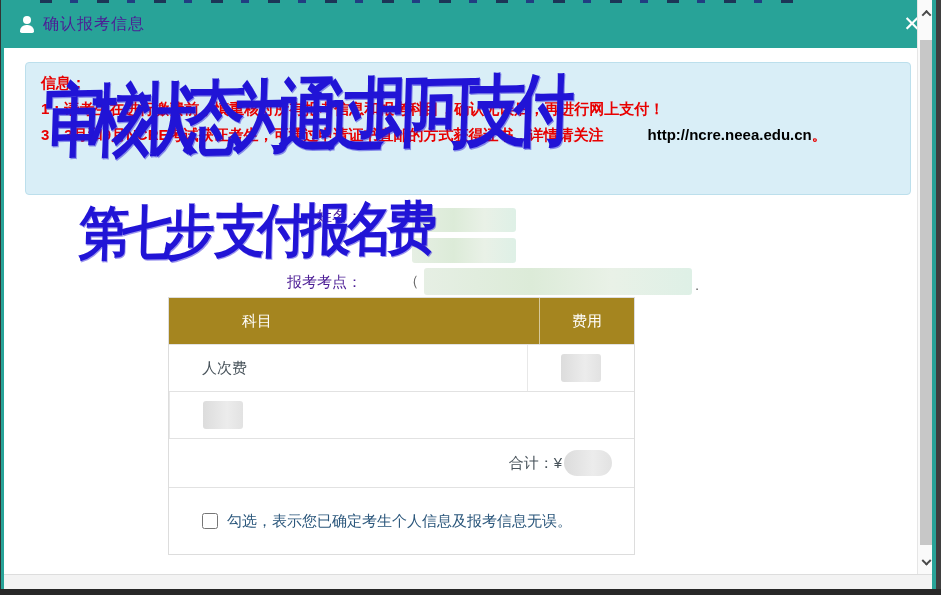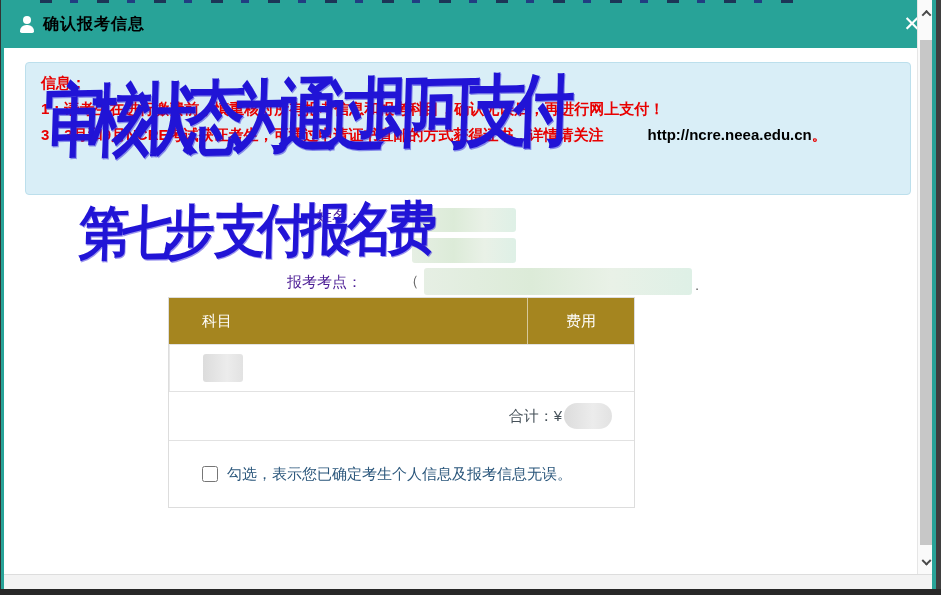--- a/index.html
+++ b/index.html
@@ -10,21 +10,21 @@
   
   .edge-left   { position:absolute; left:0; top:0; width:1px; height:589px; background:#333; }
   .teal-left   { position:absolute; left:1px; top:0; width:3px; height:589px; background:#28a398; }
   .teal-right  { position:absolute; left:932px; top:0; width:4px; height:589px; background:#28a398; }
   .edge-right  { position:absolute; left:936px; top:0; width:5px; height:595px; background:#3f3f3f; }
   .edge-bottom { position:absolute; left:0; top:589px; width:941px; height:6px; background:#282828; }
   .footer-bar  { position:absolute; left:1px; top:574px; width:935px; height:15px; background:#f3f3f3; border-top:1px solid #ddd; }
 
   
   .header { position:absolute; left:1px; top:0; width:916px; height:48px; background:#28a398; display:flex; align-items:center; }
-  .header-title { color:#000000; font-size:16px; font-weight:bold; margin-left:8px; letter-spacing:1px; }
+  .header-title { color:#4c1d95; font-size:16px; font-weight:normal; margin-left:8px; letter-spacing:1px; }
   .user-icon { position:relative; width:16px; height:16px; margin-left:18px; }
   .user-icon .head { position:absolute; left:4px; top:0; width:8px; height:8px; border-radius:50%; background:#fff; }
   .user-icon .torso { position:absolute; left:1px; top:9px; width:14px; height:8px; border-radius:7px 7px 2px 2px; background:#fff; }
   .close-btn { position:absolute; right:14px; top:9px; width:30px; height:30px; color:#fff; font-size:21px; line-height:30px; text-align:center; cursor:pointer; background:none; border:none; font-family:inherit; }
 
   
   .notice { position:absolute; left:25px; top:62px; width:886px; height:133px; background:#d9eef7; border:1px solid #bcdfec; border-radius:4px; padding:7px 15px; color:#e80000; font-weight:bold; font-size:15px; line-height:26px; }
   .notice .green { color:#089448; }
   .notice .url { color:#000000;margin-left:44px; }
 
@@ -32,22 +32,22 @@
   .form-row { position:absolute; left:160px; width:540px; height:26px; font-size:15px; color:#4c1d95; }
   .form-label { display:inline-block; width:202px; text-align:right; }
   .redact { position:absolute; border-radius:3px; }
   .redact-green { background:linear-gradient(90deg,#e6efe4,#dcebd8 40%,#e9f1e7 70%,#def0e6); }
   .redact-gray { background:linear-gradient(90deg,#dcdcdc,#ececec 60%,#e2e2e2); }
   .paren { position:absolute; font-size:15px; color:#666; }
 
   
   .fee-table { position:absolute; left:168px; top:297px; width:467px; border:1px solid #ddd; background:#fff; font-size:15px; }
   .t-head { display:flex; height:46px; background:#a5851f; color:#fff; align-items:center; }
-  .t-head .c-subject { flex:1; padding-left:33px; }
-  .t-head .c-fee { width:107px; border-left:1px solid rgba(255,255,255,.55); align-self:stretch; display:flex; align-items:center; justify-content:center; }
+  .t-head .c-subject { flex:1; padding-left:33px;margin-left:40px; }
+  .t-head .c-fee { width:95px; border-left:1px solid rgba(255,255,255,.55); align-self:stretch; display:flex; align-items:center; justify-content:center; }
   .t-row { display:flex; height:47px; border-top:1px solid #e2e2e2; align-items:center; color:#47525a; }
   .t-row .c-subject { flex:1; padding-left:33px; }
   .t-row .c-fee { width:107px; align-self:stretch; border-left:1px solid #e8e8e8; display:flex; align-items:center; justify-content:center; }
   .fee-blur { width:40px; height:28px; border-radius:3px; }
   .t-total { display:flex; height:49px; border-top:1px solid #e2e2e2; align-items:center; justify-content:flex-end; padding-right:22px; color:#47525a; }
   .total-blur { width:48px; height:26px; border-radius:13px; margin-left:2px; }
   .t-confirm { display:flex; height:67px; border-top:1px solid #e2e2e2; align-items:center; padding-left:33px; color:#2a567b; }
   .t-confirm input { width:16px; height:16px; margin-right:9px; accent-color:#2a567b; }
 
   
@@ -99,20 +99,26 @@
   <span class="paren" style="left:404px; top:272px;">（</span>
   <div class="redact redact-green" style="left:424px; top:268px; width:268px; height:27px;"></div>
   <span class="paren" style="left:695px; top:276px;">.</span>
 
   <div class="fee-table">
     <div class="t-head">
       <div class="c-subject">科目</div>
       <div class="c-fee">费用</div>
     </div>
     <div class="t-row">
+      <div class="c-subject">人次费</div>
+      <div class="c-fee">
+          <div class="fee-blur redact-gray"></div>
+        </div>
+    </div>
+    <div class="t-row">
       <div class="c-fee">
           <div class="fee-blur redact-gray"></div>
         </div>
     </div>
     <div class="t-total">
       <span>合计：¥</span>
       <span class="total-blur redact-gray"></span>
     </div>
     <div class="t-confirm">
       <input type="checkbox" style="">

